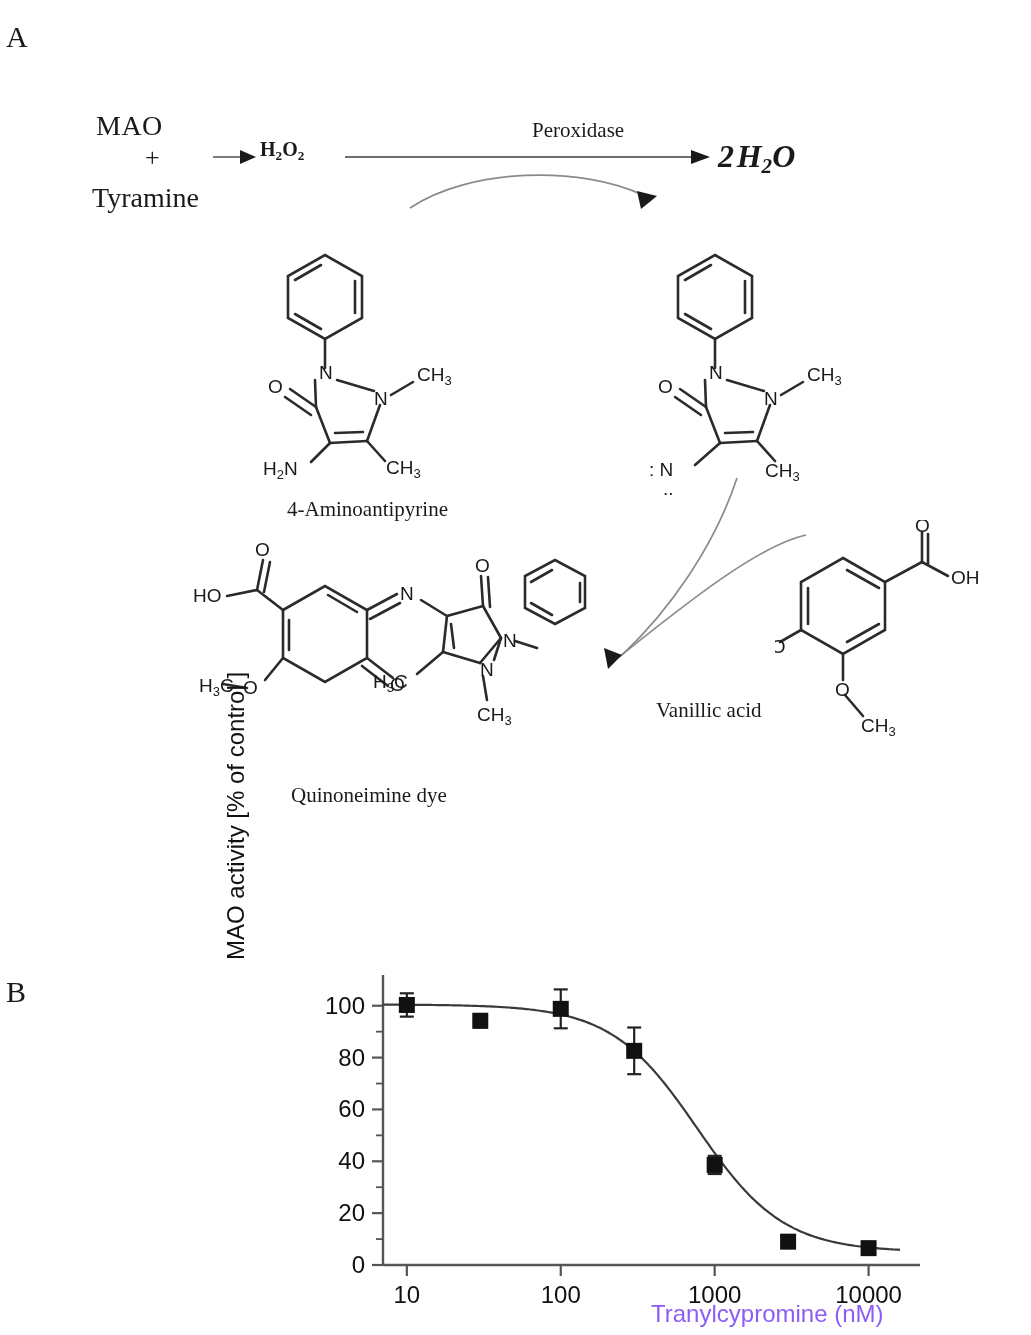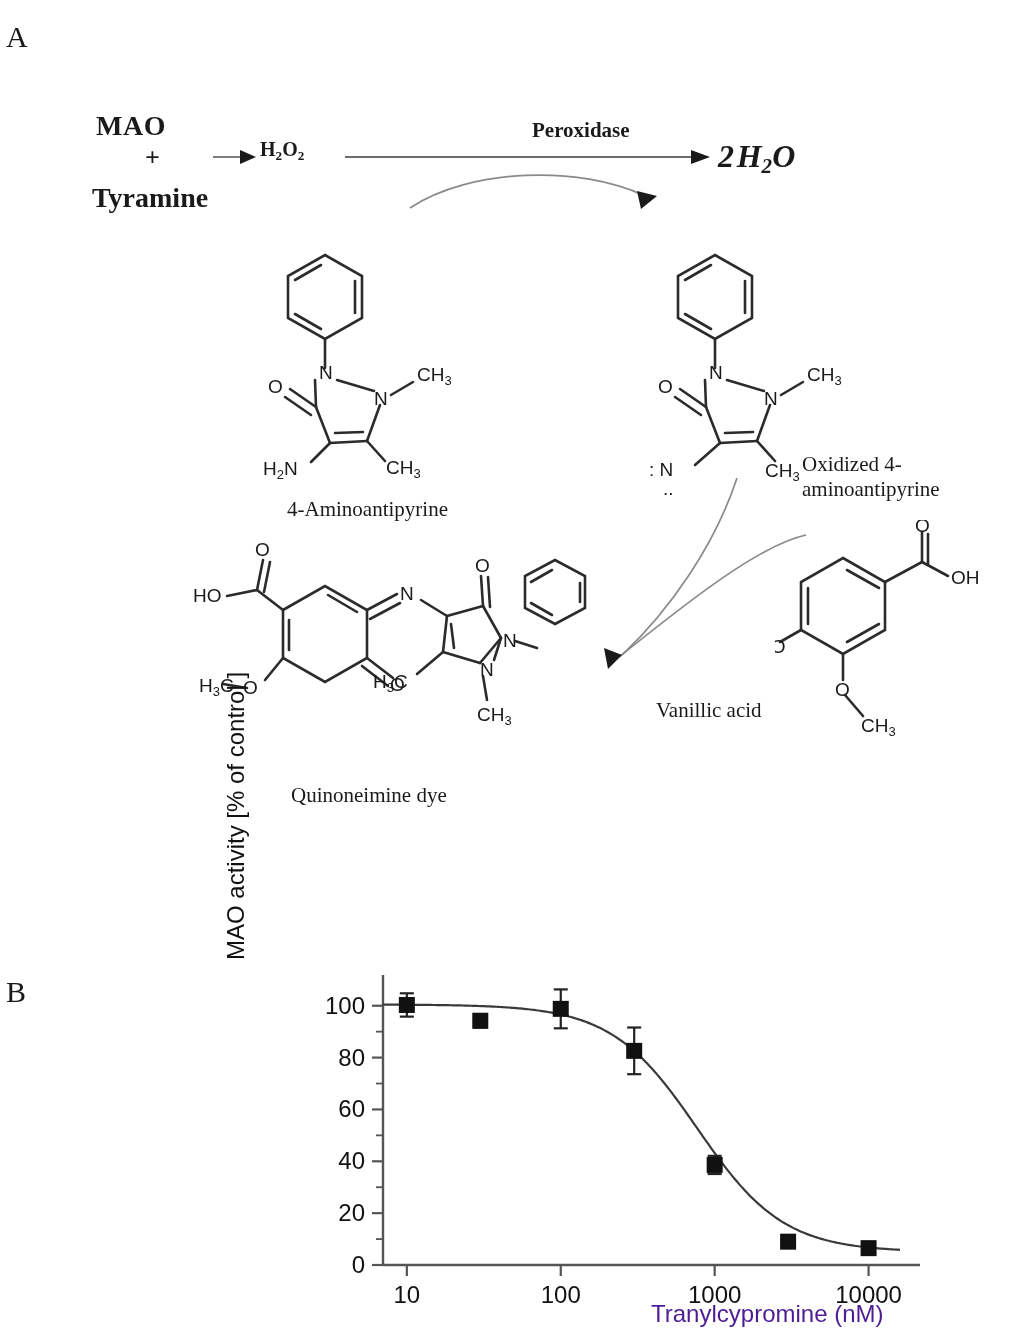--- a/index.html
+++ b/index.html
@@ -3,21 +3,21 @@
 <meta charset="utf-8">
 <style>
   html,body{margin:0;padding:0;background:#fff;}
   body{width:1031px;height:1335px;position:relative;font-family:"Liberation Serif",serif;color:#111;}
   .panel-letter{position:absolute;font-family:"Liberation Serif",serif;font-size:30px;color:#1a1a1a;}
   #panelA-letter{left:6px;top:20px;}
   #panelB-letter{left:6px;top:975px;}
 
   
   #panelA{position:absolute;left:0;top:0;width:1031px;height:900px;}
-  .rxn-text{position:absolute;font-family:"Liberation Serif",serif;color:#1a1a1a;font-weight:bold;}
+  .rxn-text{position:absolute;font-family:"Liberation Serif",serif;color:#1a1a1a;}
   #mao-label{left:96px;top:110px;font-size:28px;letter-spacing:.5px;}
   #plus-label{left:145px;top:143px;font-size:26px;}
   #tyramine-label{left:92px;top:182px;font-size:28px;}
   #h2o2-label{left:260px;top:138px;font-size:20px;font-weight:bold;}
   #h2o-label{left:718px;top:138px;font-size:32px;font-weight:bold;font-style:italic;}
   #peroxidase-label{left:484px;top:118px;font-size:21px;margin-left:48px;}
   .sub{font-size:.66em;vertical-align:-0.28em;}
 
   .struct-caption{position:absolute;font-family:"Liberation Serif",serif;font-size:21px;color:#1a1a1a;}
   #cap-4aap{left:263px;top:497px;margin-left:24px;}
@@ -27,21 +27,21 @@
 
   svg{display:block;}
   .bond{stroke:#2b2b2b;stroke-width:2.6;fill:none;stroke-linecap:round;}
   .atom{font-family:"Liberation Sans",sans-serif;font-size:19px;fill:#1a1a1a;}
   .atom-sub{font-family:"Liberation Sans",sans-serif;font-size:13px;fill:#1a1a1a;}
   .curve{stroke:#8a8a8a;stroke-width:1.7;fill:none;}
   .arrow-line{stroke:#6e6e6e;stroke-width:1.8;fill:none;}
   .arrow-head{fill:#1a1a1a;}
   #ylabel{position:absolute;left:222px;top:960px;transform-origin:0 0;transform:rotate(-90deg);
           font-family:"Liberation Sans",sans-serif;font-size:24px;color:#111;white-space:nowrap;}
-  #xlabel{position:absolute;left:651px;top:1300px;font-family:"Liberation Sans",sans-serif;font-size:24px;color:#4c1d95;}
+  #xlabel{position:absolute;left:651px;top:1300px;font-family:"Liberation Sans",sans-serif;font-size:24px;color:#8b5cf6;}
   .tick-lbl{font-family:"Liberation Sans",sans-serif;font-size:24px;fill:#111;}
   .axis-line{stroke:#555;stroke-width:2.4;fill:none;}
   .tick{stroke:#555;stroke-width:2.2;}
   .tick-minor{stroke:#555;stroke-width:1.8;}
   .fitline{stroke:#3a3a3a;stroke-width:2.2;fill:none;}
   .errbar{stroke:#222;stroke-width:2.2;}
   .marker{fill:#111;}
 </style>
 </head>
 <body>
@@ -132,21 +132,20 @@
 
     <line class="bond" x1="85" y1="200" x2="60" y2="222"></line>
     <text class="atom" x="23" y="150">O</text>
     <text class="atom" x="74" y="136">N</text>
     <text class="atom" x="129" y="162">N</text>
     <text class="atom" x="172" y="138">CH<tspan class="atom-sub" dy="4">3</tspan></text>
     <text class="atom" x="130" y="234">CH<tspan class="atom-sub" dy="4">3</tspan></text>
     <text class="atom" x="14" y="233">: N</text>
     <text class="atom" x="28" y="252">..</text>
   </svg>
-  <div class="struct-caption" id="cap-ox4aap">Oxidized 4-aminoantipyrine</div>
 
   <svg width="220" height="230" style="position:absolute;left:775px;top:520px;">
 
     <polygon class="bond" points="68,38 110,62 110,110 68,134 26,110 26,62"></polygon>
     <line class="bond" x1="72" y1="50" x2="104" y2="68"></line>
     <line class="bond" x1="33" y1="68" x2="33" y2="104"></line>
     <line class="bond" x1="104" y1="104" x2="72" y2="122"></line>
 
     <line class="bond" x1="110" y1="62" x2="147" y2="42"></line>
     <line class="bond" x1="147" y1="42" x2="147" y2="12"></line>

